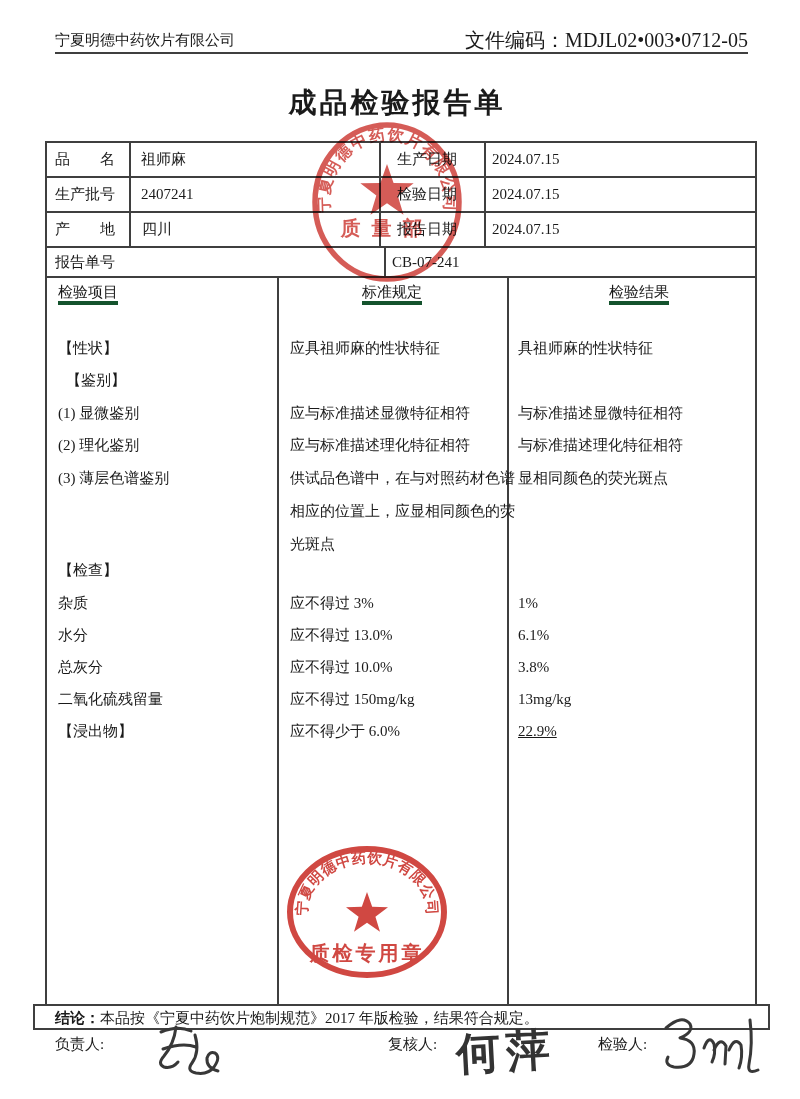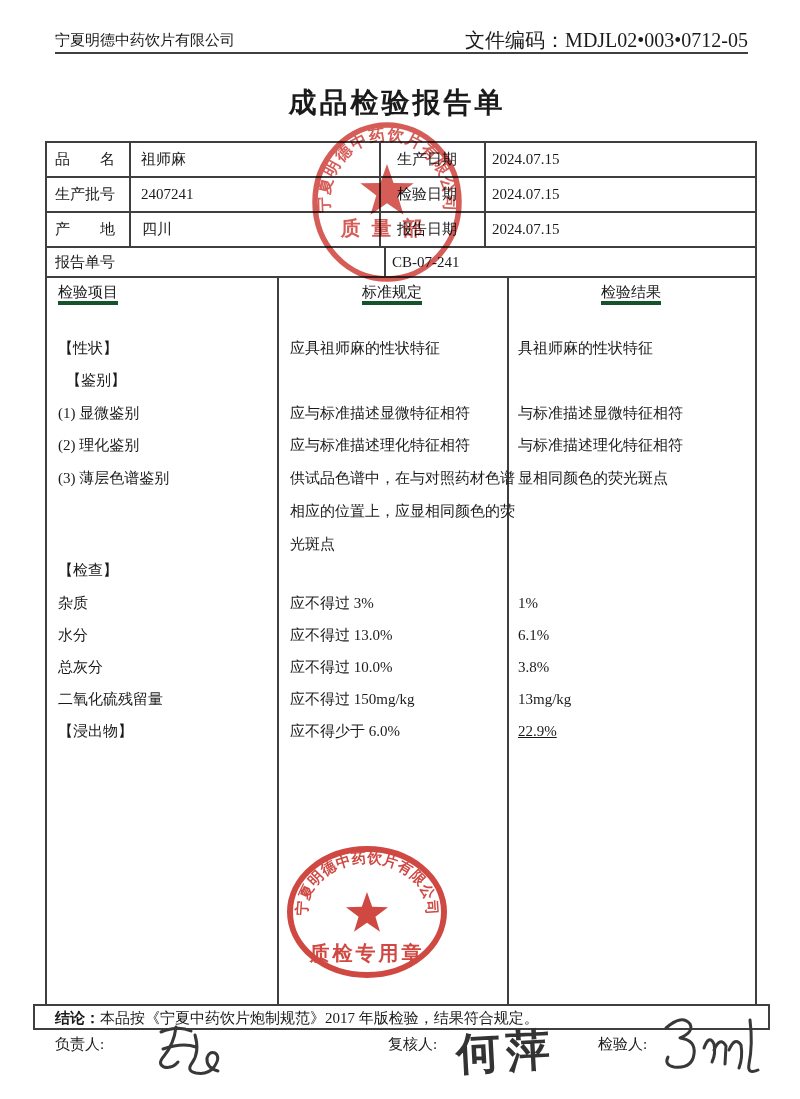--- a/index.html
+++ b/index.html
@@ -55,21 +55,21 @@
 
 <div class="abs hline" style="left:45px;top:276px;width:712px;"></div>
 <div class="abs vline" style="left:45px;top:276px;height:730px;"></div>
 <div class="abs vline" style="left:755px;top:276px;height:730px;"></div>
 <div class="abs vline" style="left:277px;top:276px;height:730px;"></div>
 <div class="abs vline" style="left:507px;top:276px;height:730px;"></div>
 <div class="abs hline" style="left:45px;top:1004px;width:712px;"></div>
 
 <div class="abs t" style="left:58px;top:282px;"><span class="uh">检验项目</span></div>
 <div class="abs t ctr" style="left:277px;top:282px;width:230px;"><span class="uh">标准规定</span></div>
-<div class="abs t ctr" style="left:507px;top:282px;width:248px;"><span class="uh">检验结果</span></div>
+<div class="abs t ctr" style="left:507px;top:282px;width:248px;padding-left:8px;"><span class="uh">检验结果</span></div>
 
 <div class="abs t" style="left:58px;top:338px;">【性状】</div>
 <div class="abs t" style="left:290px;top:338px;">应具祖师麻的性状特征</div>
 <div class="abs t" style="left:518px;top:338px;">具祖师麻的性状特征</div>
 
 <div class="abs t" style="left:58px;top:370px;margin-left:8px;">【鉴别】</div>
 
 <div class="abs t" style="left:58px;top:403px;">(1) 显微鉴别</div>
 <div class="abs t" style="left:290px;top:403px;text-align:center;">应与标准描述显微特征相符</div>
 <div class="abs t" style="left:518px;top:403px;">与标准描述显微特征相符</div>

